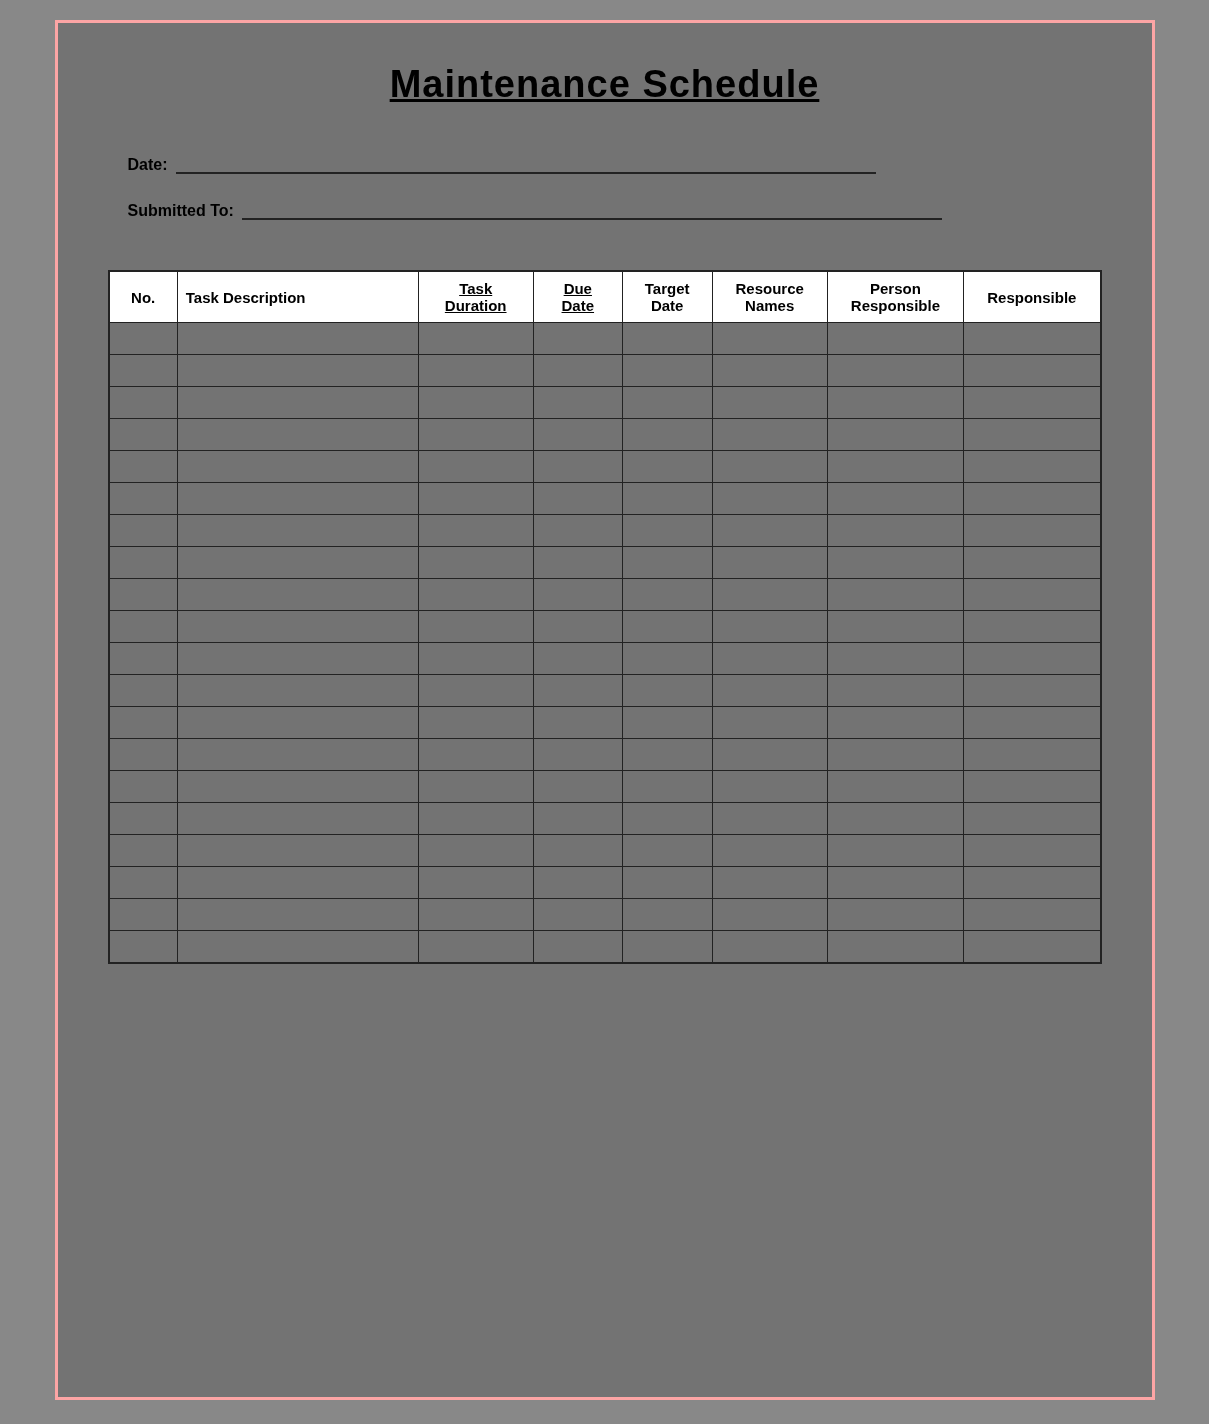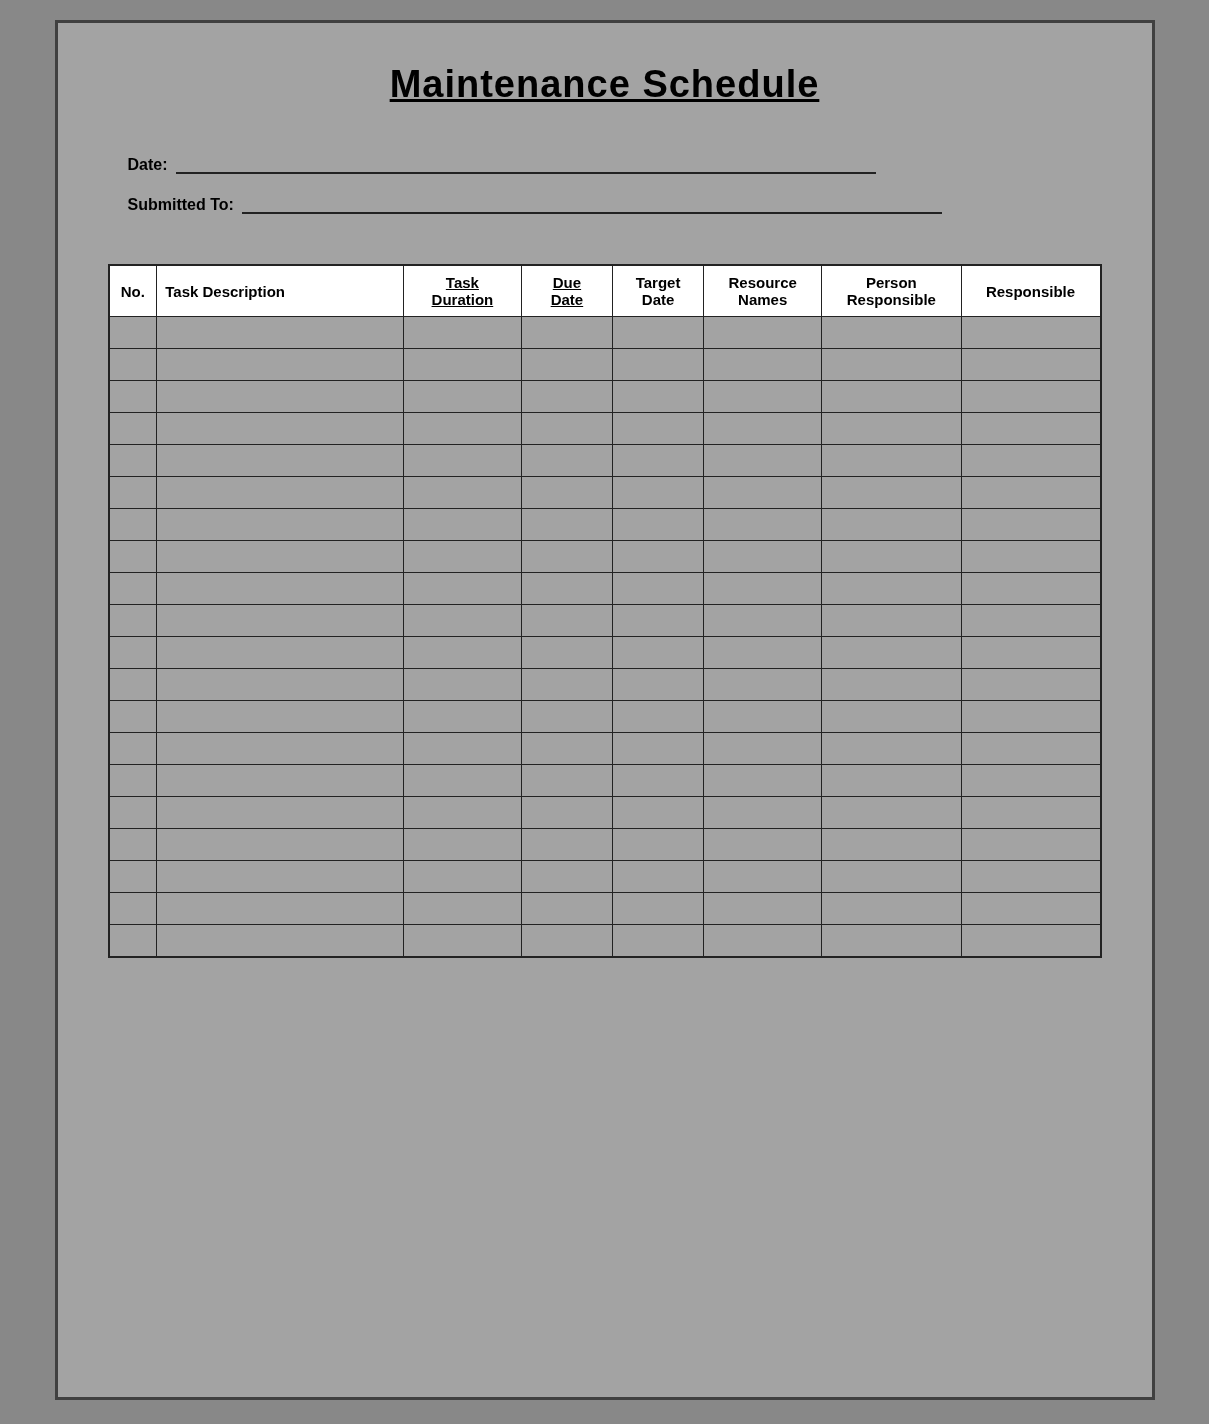--- a/index.html
+++ b/index.html
@@ -12,24 +12,24 @@
       background: #888;
       display: flex;
       justify-content: center;
       align-items: flex-start;
       min-height: 100vh;
       padding: 20px;
       font-family: Arial, sans-serif;
     }
 
     .page {
-      background: #a3a3a3;
+      background: #737373;
       width: 1100px;
       min-height: 1380px;
-      border: 3px solid #404040;
+      border: 3px solid #fca5a5;
       padding: 40px 50px;
       position: relative;
     }
 
     .title {
       text-align: center;
       font-size: 38px;
       font-weight: 900;
       text-decoration: underline;
       margin-bottom: 50px;
@@ -38,21 +38,21 @@
     }
 
     .form-section {
       margin-bottom: 50px;
       padding: 0 20px;
     }
 
     .form-row {
       display: flex;
       align-items: flex-end;
-      margin-bottom: 22px;
+      margin-bottom: 28px;
       font-size: 16px;
       font-weight: bold;
       font-family: Arial, sans-serif;
     }
 
     .form-label {
       white-space: nowrap;
       margin-right: 8px;
       font-weight: bold;
     }
@@ -79,21 +79,21 @@
       padding: 6px 4px;
       text-align: center;
       font-family: Arial, sans-serif;
     }
 
     th {
       font-weight: bold;
       font-size: 15px;
       background: #fff;
       vertical-align: middle;
-      padding: 8px 0;
+      padding: 8px 20px;
     }
 
     .col-no {
       width: 45px;
     }
 
     .col-task-desc {
       width: 230px;
       text-align: left;
       padding-left: 8px;

